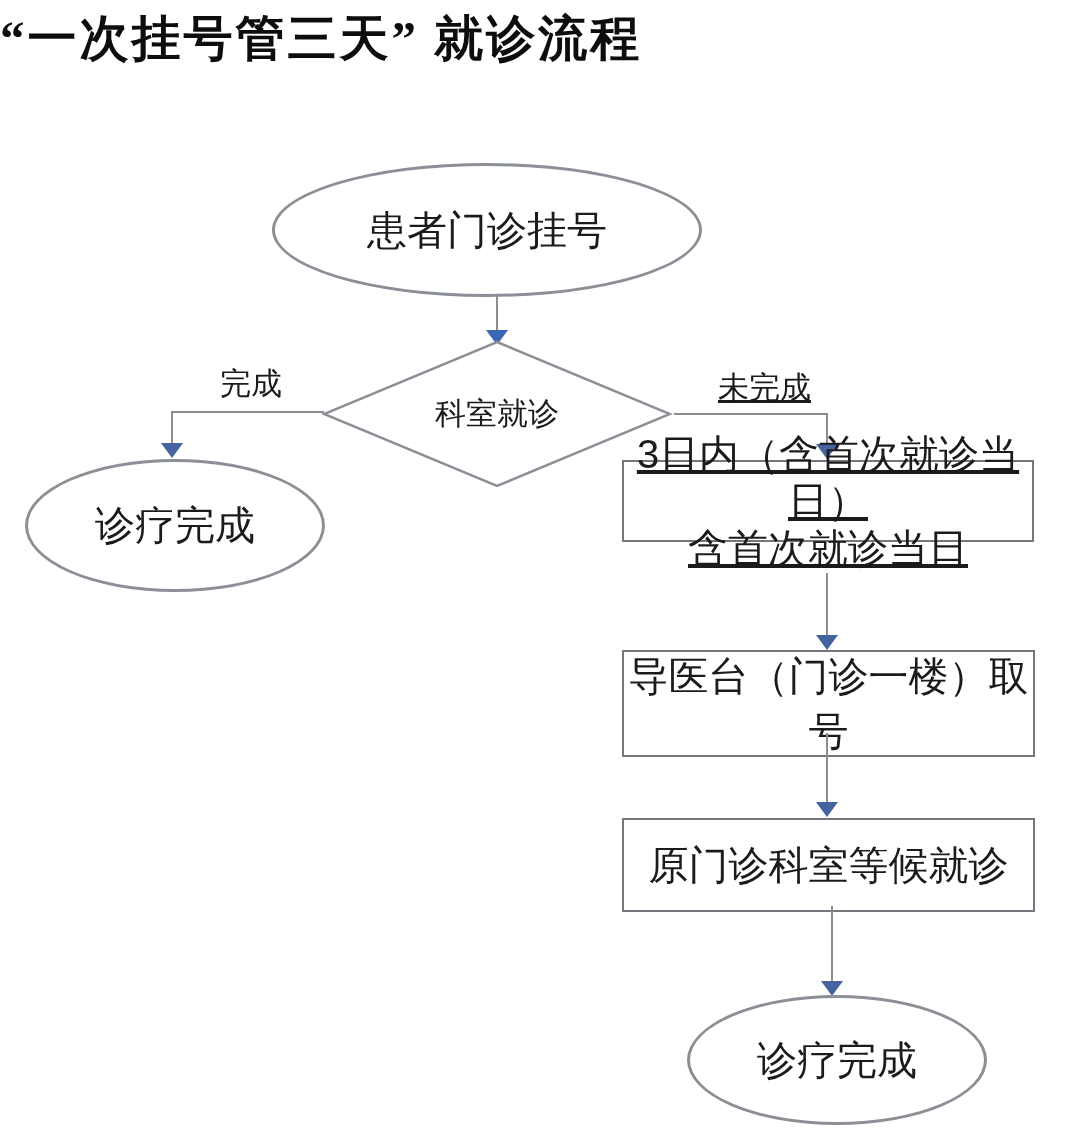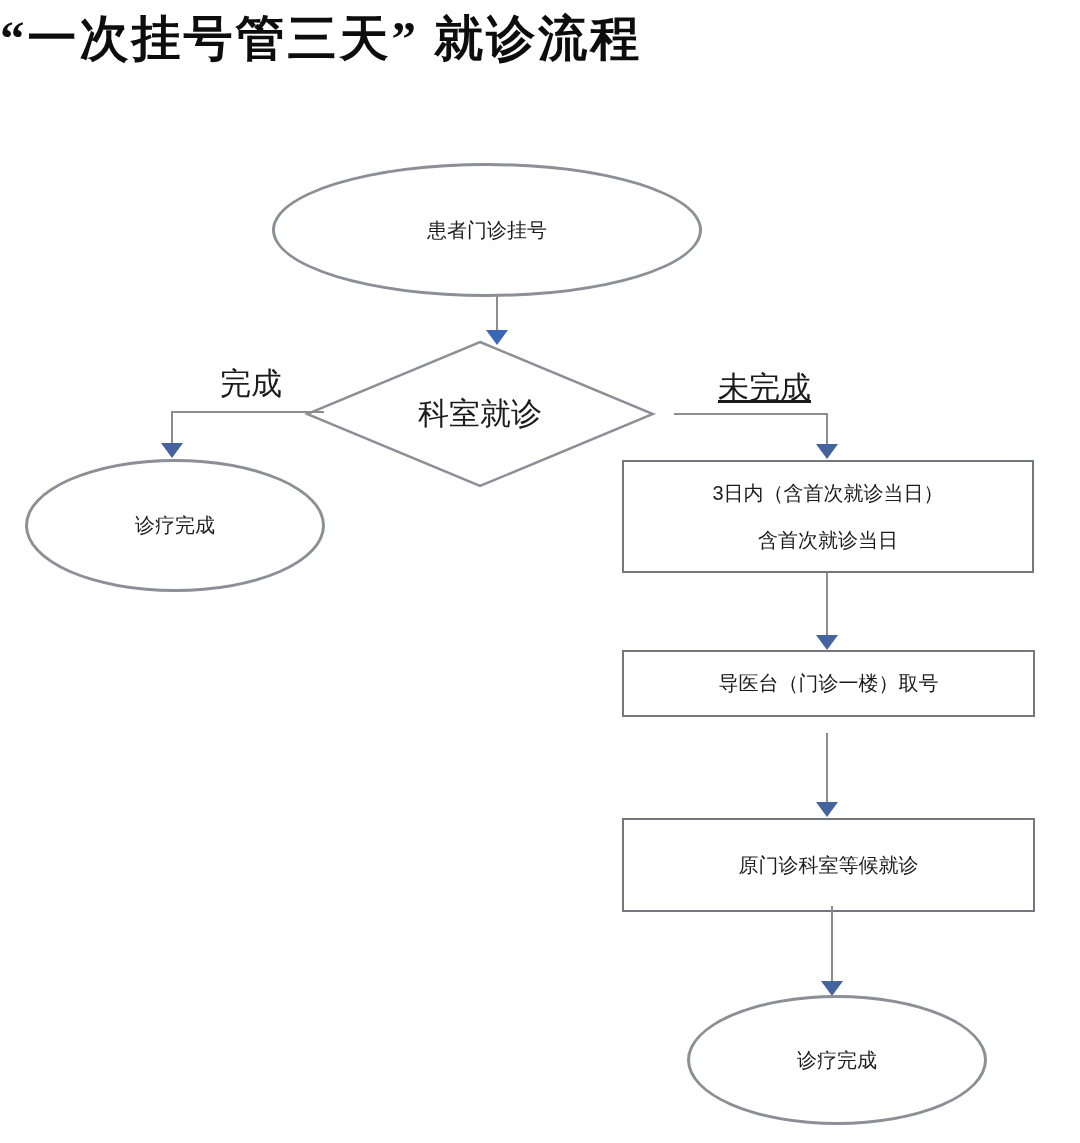--- a/index.html
+++ b/index.html
@@ -9,21 +9,21 @@
   }
   html,body{margin:0;padding:0;}
   body{background:var(--background); font-family:"Liberation Sans", sans-serif;}
   .canvas{position:relative; width:1080px; height:1143px; background:var(--background); overflow:hidden;}
   .title{
     position:absolute; left:0; top:6px; width:100%; text-align:left;
     font-family:"Liberation Serif", serif; font-weight:bold; font-size:49px;
     color:var(--title-text); letter-spacing:3px; margin:0;
   }
   .node{position:absolute; display:flex; align-items:center; justify-content:center;
-        color:var(--text); font-size:20px; text-align:center; box-sizing:border-box; background:#fff;}
+        color:var(--text); font-size:40px; text-align:center; box-sizing:border-box; background:#fff;}
   .ellipse{border:3px solid var(--shape-border); border-radius:50%;}
   .rect{border:2px solid var(--rect-border);}
   .rect .two-line{line-height:47px;}
   .diamond-wrap{position:absolute;}
   .diamond-label{position:absolute; left:0; top:0; width:100%; height:100%;
     display:flex; align-items:center; justify-content:center; color:var(--text); font-size:31px;}
   .line{position:absolute; background:var(--connector);}
   .arrow-down{position:absolute; width:0; height:0;
     border-left:11px solid transparent; border-right:11px solid transparent;
     border-top:15px solid var(--arrowhead);}
@@ -37,52 +37,52 @@
 
   <h1 class="title">“一次挂号管三天” 就诊流程</h1>
 
   <div class="node ellipse" style="left:272px; top:163px; width:430px; height:134px;">
     <span>患者门诊挂号</span>
   </div>
 
   <div class="line" style="left:496px; top:296px; width:2px; height:36px;"></div>
   <div class="arrow-down top" style="left:486px; top:330px;"></div>
 
-  <div class="diamond-wrap" style="left:304px; top:340px; width:352px; height:148px;">
+  <div class="diamond-wrap" style="left:321px; top:340px; width:352px; height:148px;">
     <svg width="352" height="148" viewBox="0 0 352 148">
       <polygon points="176,2 349,74 176,146 3,74" fill="#ffffff" style="stroke:var(--shape-border); stroke-width:2.5;"></polygon>
     </svg>
     <div class="diamond-label">科室就诊</div>
   </div>
 
   <div class="edge-label" style="left:220px; top:363px;">完成</div>
   <div class="line" style="left:172px; top:411px; width:152px; height:2px;"></div>
   <div class="line" style="left:171px; top:411px; width:2px; height:34px;"></div>
   <div class="arrow-down" style="left:161px; top:443px;"></div>
 
   <div class="node ellipse" style="left:25px; top:459px; width:300px; height:133px;">
     <span>诊疗完成</span>
   </div>
 
   <div class="edge-label" style="left:718px; top:367px;text-decoration:underline;">未完成</div>
   <div class="line" style="left:674px; top:413px; width:154px; height:2px;"></div>
   <div class="line" style="left:826px; top:413px; width:2px; height:34px;"></div>
   <div class="arrow-down" style="left:816px; top:444px;"></div>
 
-  <div class="node rect" style="left:622px; top:460px; width:412px; height:113px;">
+  <div class="node rect" style="left:622px; top:460px; width:412px; height:82px;text-decoration:underline;">
     <div class="two-line">
       <div>3日内（含首次就诊当日）</div>
       <div>含首次就诊当日</div>
     </div>
   </div>
 
   <div class="line" style="left:826px; top:573px; width:2px; height:64px;"></div>
   <div class="arrow-down" style="left:816px; top:635px;"></div>
 
-  <div class="node rect" style="left:622px; top:650px; width:413px; height:67px;">
+  <div class="node rect" style="left:622px; top:650px; width:413px; height:107px;">
     <span>导医台（门诊一楼）取号</span>
   </div>
 
   <div class="line" style="left:826px; top:733px; width:2px; height:71px;"></div>
   <div class="arrow-down" style="left:816px; top:802px;"></div>
 
   <div class="node rect" style="left:622px; top:818px; width:413px; height:94px;">
     <span>原门诊科室等候就诊</span>
   </div>
 

